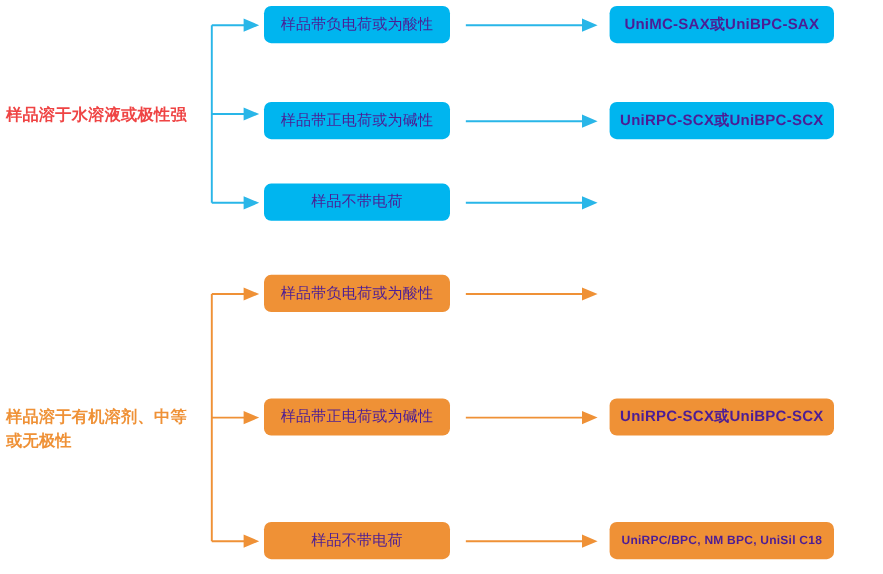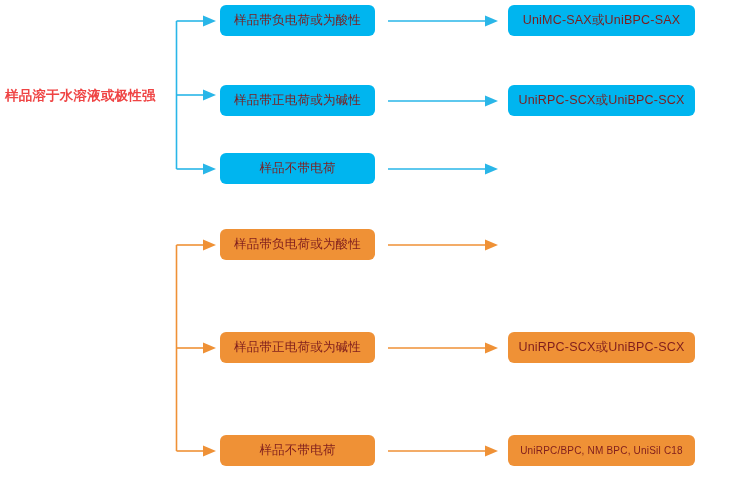--- a/index.html
+++ b/index.html
@@ -41,32 +41,32 @@
   }
   .bracket svg { display: block; }
 
   
   .node {
     position: absolute;
     display: flex;
     align-items: center;
     justify-content: center;
     border-radius: 6px;
-    color: #7f1d1d;
+    color: #4c1d95;
     font-size: 12.5px;
     letter-spacing: 0.2px;
     box-sizing: border-box;
     padding: 0 8px;
     white-space: nowrap;
   }
   .node.blue   { background: #00b5ef; }
   .node.orange { background: #ef9136; }
 
   .node.cond   { height: 31px; }
-  .node.result { height: 31px; }
+  .node.result { height: 31px; font-weight: bold; }
 
   
   .col-cond   { left: 220px; width: 155px; }
   
   .col-result { left: 508px; width: 187px; }
 
   
   .link {
     position: absolute;
     left: 388px;
@@ -121,20 +121,22 @@
       <line x1="0" y1="7" x2="98" y2="7" stroke="#29b6e8" stroke-width="1.6"></line>
       <path d="M97,1.5 L110,7 L97,12.5 Z" fill="#29b6e8"></path>
     </svg>
   </div>
 
   <div class="node blue result col-result" style="top:5px;">UniMC-SAX或UniBPC-SAX</div>
 
   <div class="node blue result col-result" style="top:85px;">UniRPC-SCX或UniBPC-SCX</div>
 
 
+  <div class="group-label orange" id="label-organic">样品溶于有机溶剂、中等
+或无极性</div>
 
   <div class="bracket" id="bracket-orange" style="left:174px; top:238px;">
     <svg width="50" height="220" viewBox="0 0 50 220" aria-hidden="true">
       <g stroke="#ef9136" stroke-width="1.6" fill="none">
         <path d="M2.5,7 L2.5,213"></path>
         <path d="M2.5,7   L30,7"></path>
         <path d="M2.5,110 L30,110"></path>
         <path d="M2.5,213 L30,213"></path>
       </g>
       <g fill="#ef9136">

